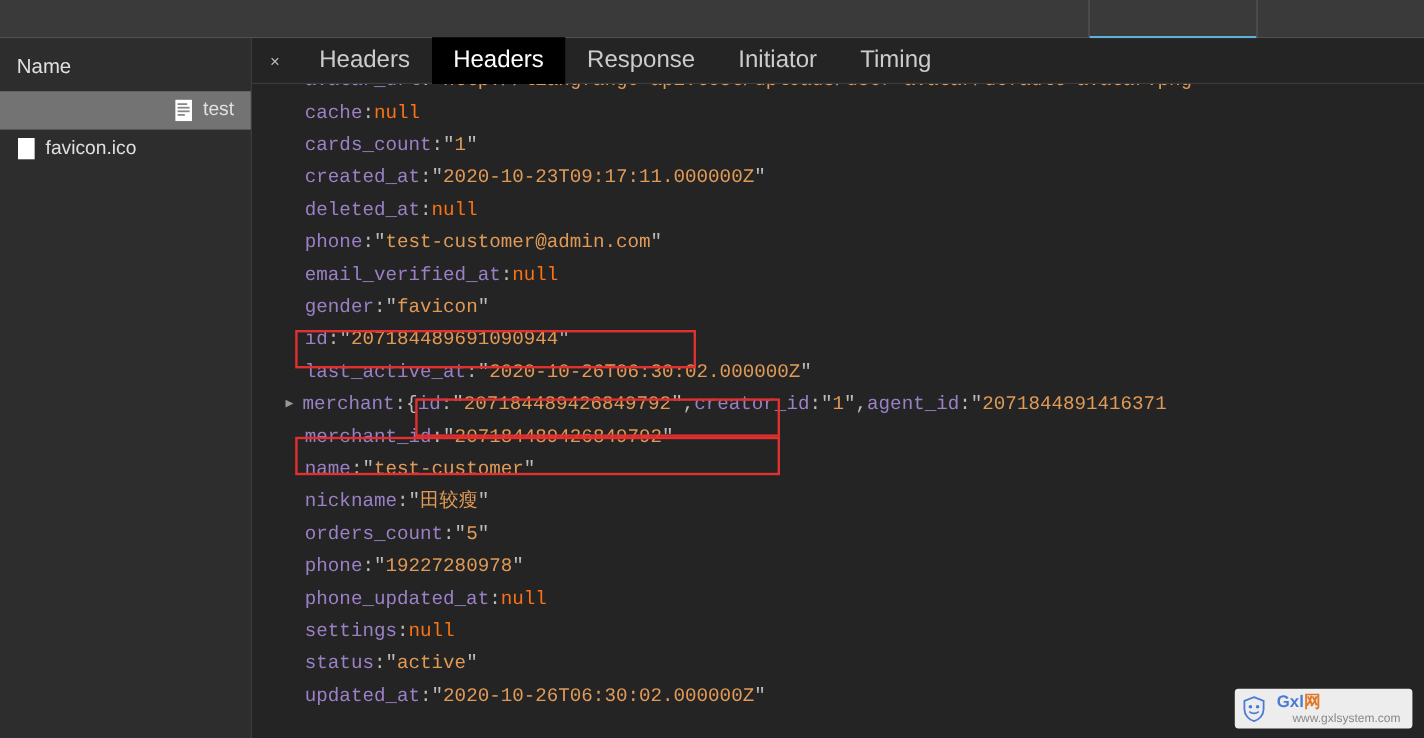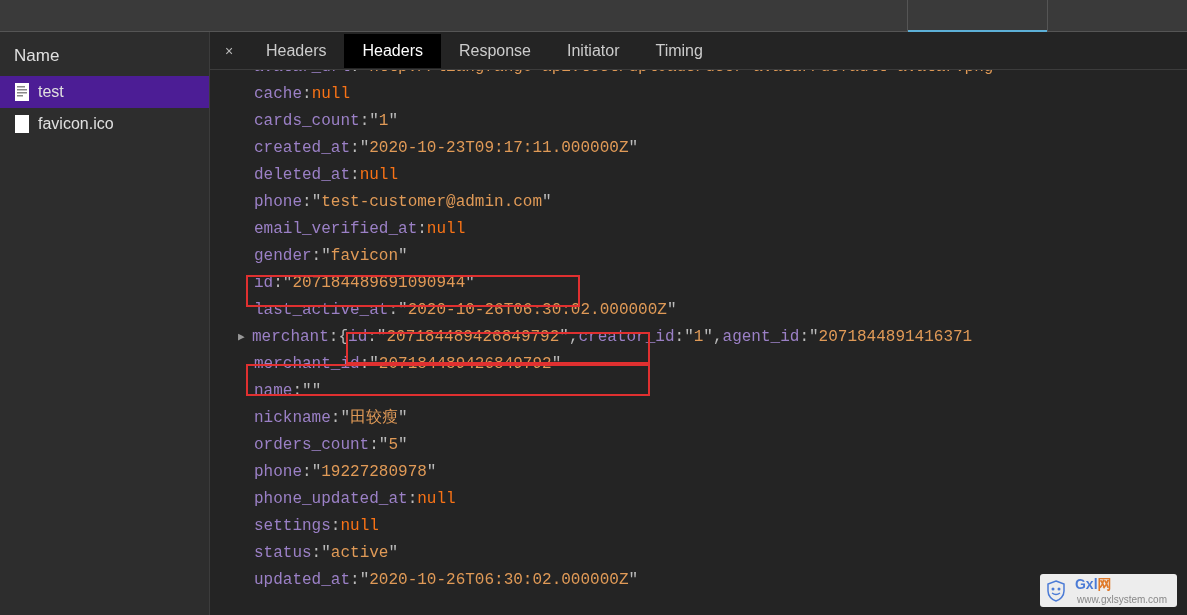--- a/index.html
+++ b/index.html
@@ -50,21 +50,22 @@
     .file-item {
       display: flex;
       align-items: center;
       gap: 8px;
       padding: 6px 14px;
       font-size: 16px;
       color: #e0e0e0;
       cursor: pointer;
     }
     .file-item.selected {
-      background: #4c1d95;
+      background: #737373;
+      justify-content: flex-end;
     }
     .file-icon {
       width: 16px; height: 20px;
       display: flex; align-items: center; justify-content: center;
     }
     .file-icon svg { display: block; }
     .content {
       flex: 1;
       background: #242424;
       display: flex;
@@ -81,21 +82,21 @@
     }
     .close-btn {
       width: 38px; height: 38px;
       display: flex; align-items: center; justify-content: center;
       color: #bbb;
       cursor: pointer;
       font-size: 14px;
     }
     .tab {
       padding: 8px 18px;
-      font-size: 16px;
+      font-size: 20px;
       color: #ccc;
       cursor: pointer;
     }
     .tab.active {
       background: #000;
       color: #fff;
     }
     .preview-body {
       flex: 1;
       padding: 4px 0 17px 0;
@@ -138,21 +139,21 @@
       gap: 9px;
       font-size: 14px;
       color: #4b7bd6;
       background: rgba(255,255,255,0.92);
       padding: 2px 10px 2px 6px;
       border-radius: 3px;
     }
     .watermark .sub {
       font-size: 10px;
       color: #888;
-      margin-left: 2px;
+      margin-left: 13px;
     }
   </style>
 </head>
 <body>
 
 <div class="top-tabs">
   <div class="spacer"></div>
   <div class="seg active"></div>
   <div class="seg"></div>
 </div>
@@ -283,20 +284,21 @@
           <span class="kprop">merchant_id</span>
           <span class="kcolon">: </span>
           <span class="vq">"</span>
           <span class="vstr">207184489426849792</span>
           <span class="vq">"</span>
         </div>
       <div class="row">
           <span class="kprop">name</span>
           <span class="kcolon">: </span>
           <span class="vq">"</span>
+          <span class="vstr">test-customer</span>
           <span class="vq">"</span>
         </div>
       <div class="row">
           <span class="kprop">nickname</span>
           <span class="kcolon">: </span>
           <span class="vq">"</span>
           <span class="vstr">田较瘦</span>
           <span class="vq">"</span>
         </div>
       <div class="row">

